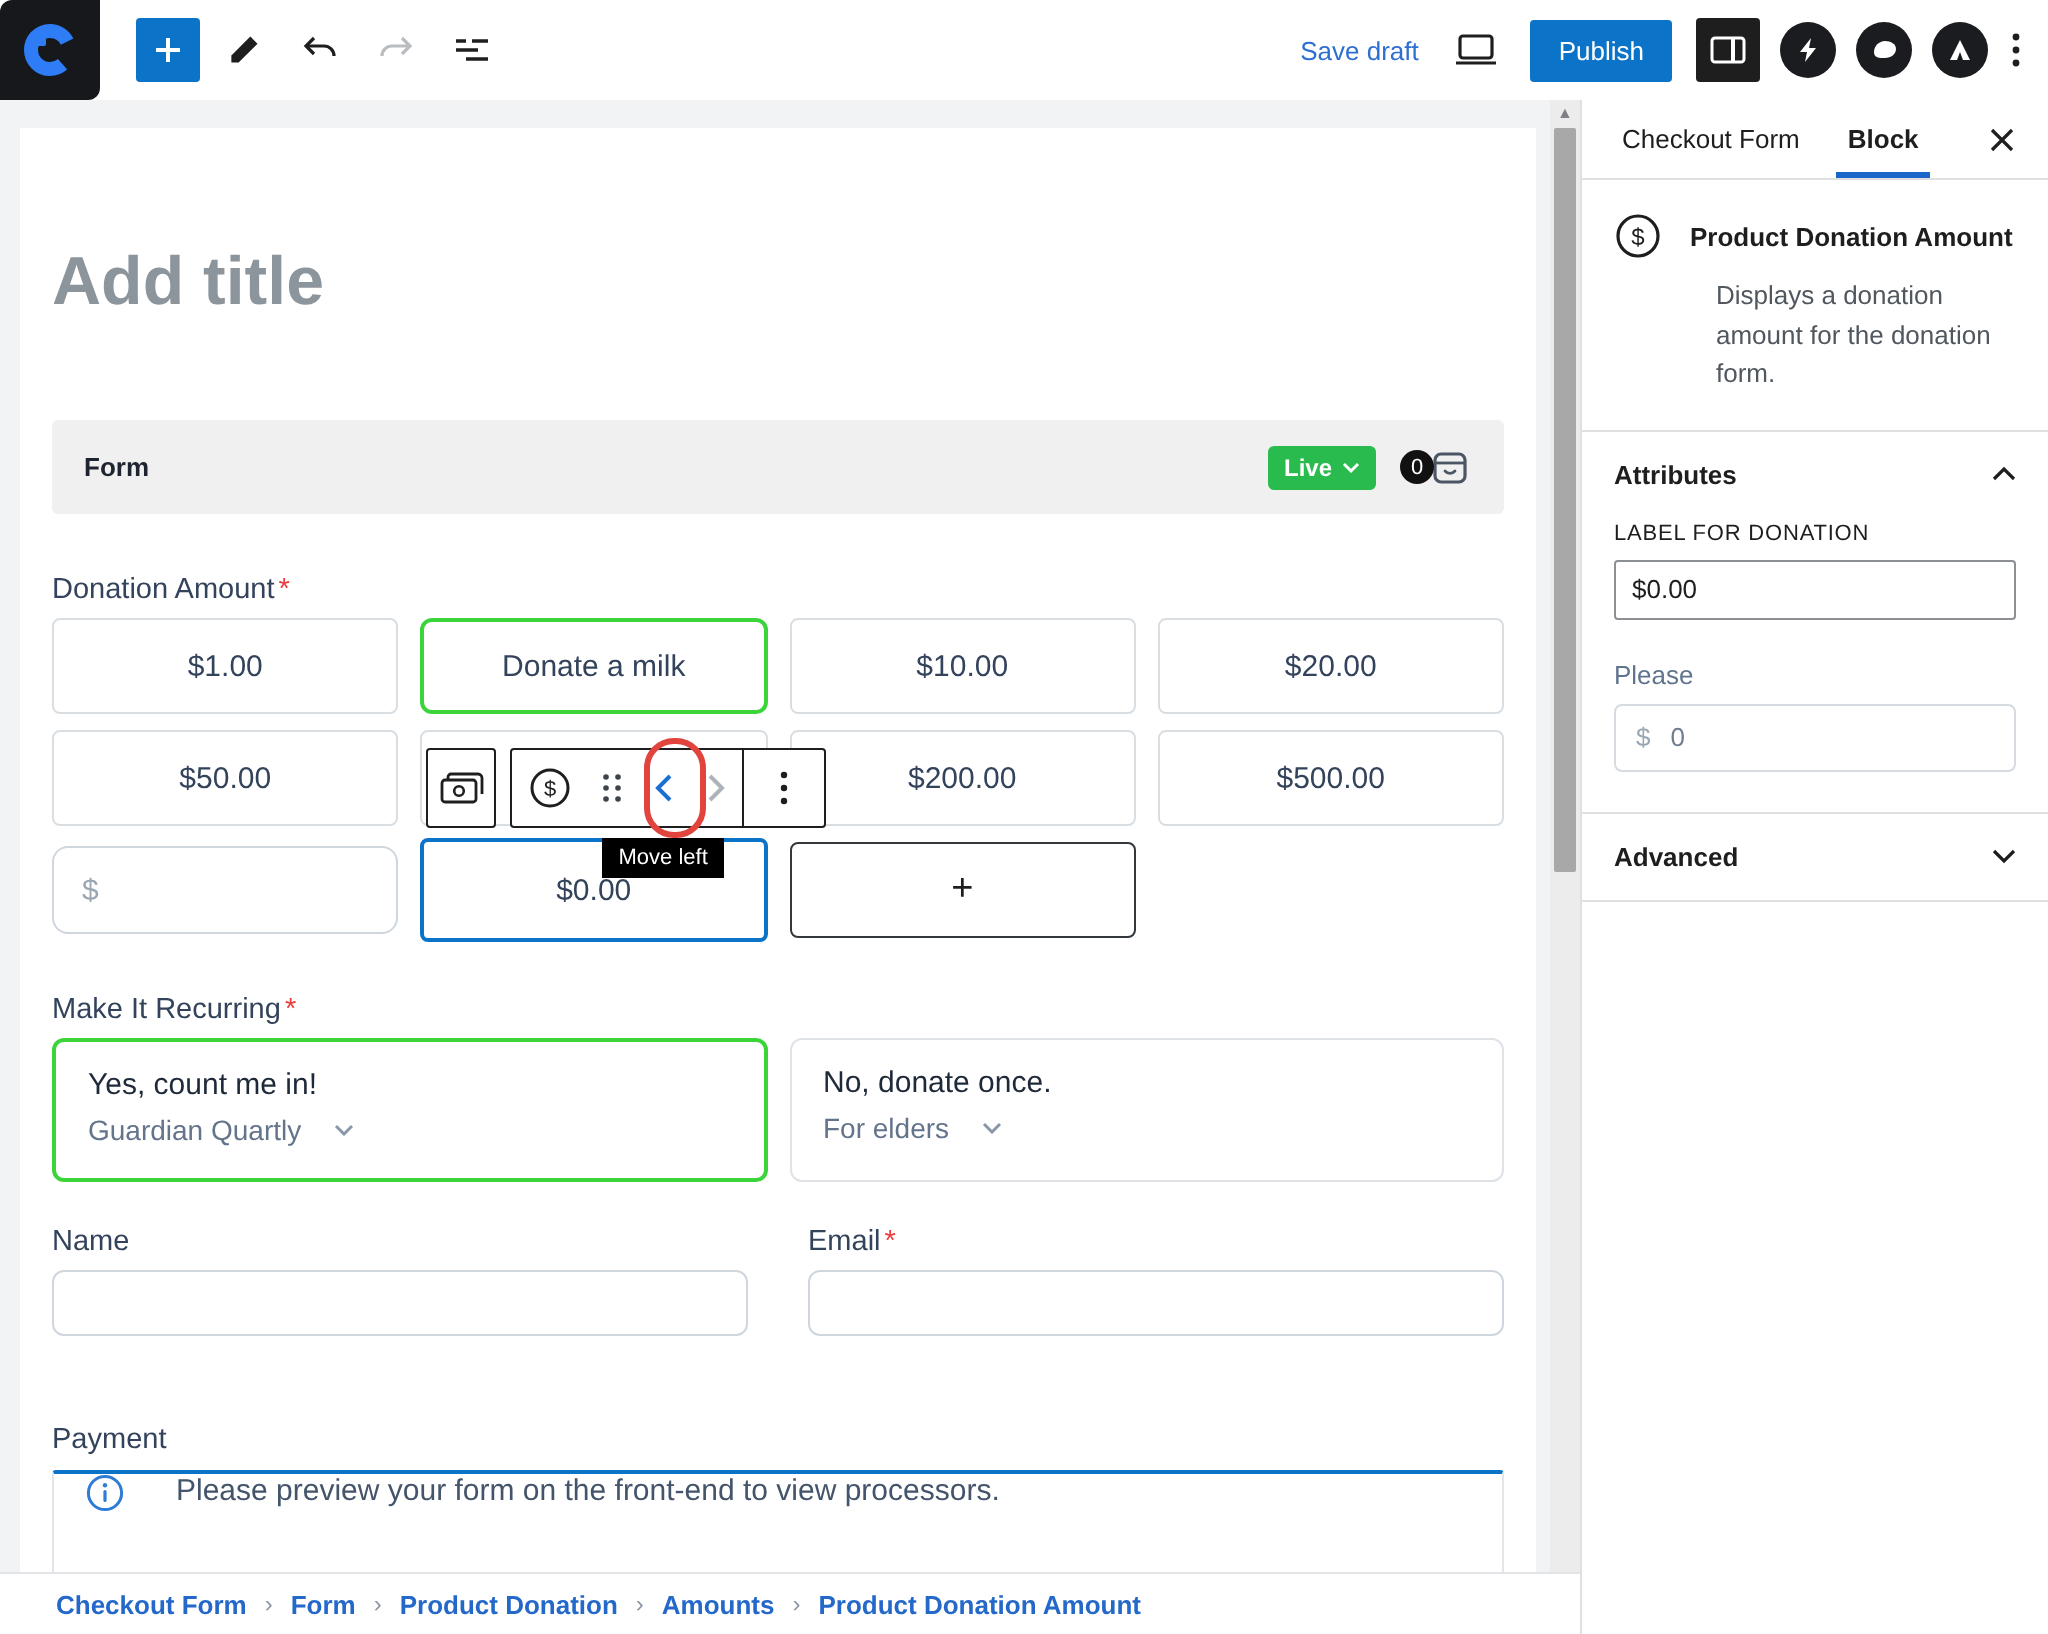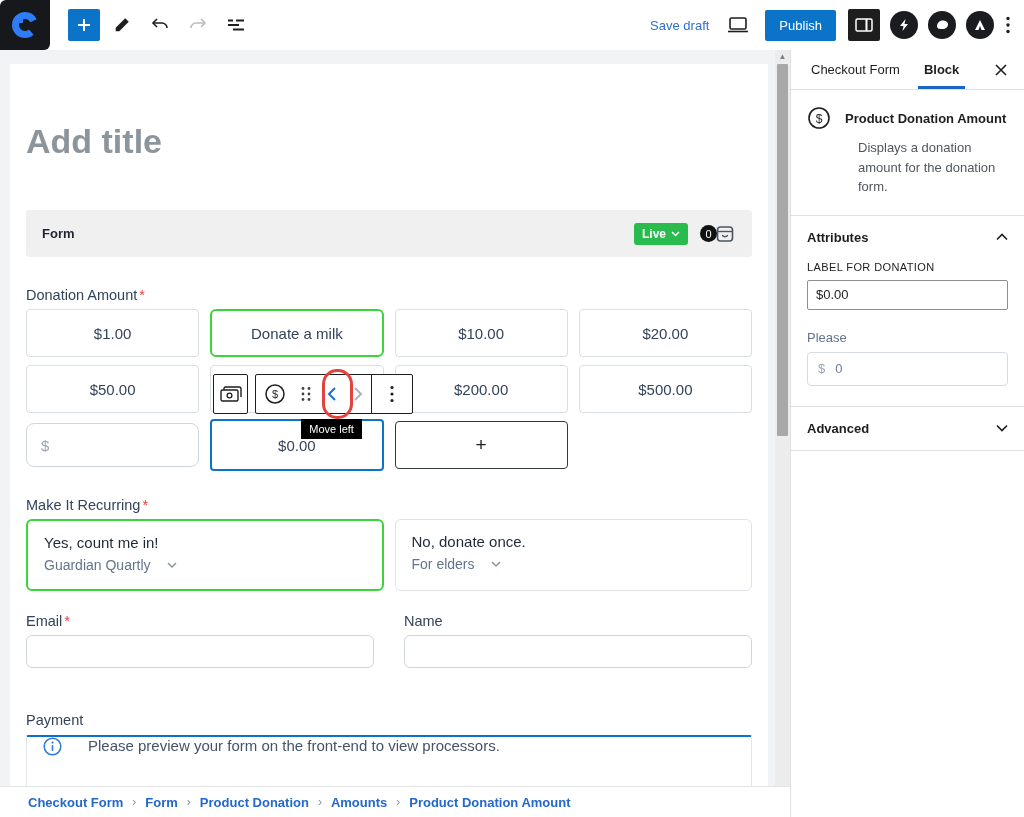--- a/index.html
+++ b/index.html
@@ -293,25 +293,25 @@
             <span>For elders</span>
             <svg width="10" height="6" viewBox="0 0 10 6">
                 <path d="M1 1l4 4 4-4" fill="none" stroke="#8b97a7" stroke-width="1.5"></path>
               </svg>
           </div>
         </div>
       </div>
 
       <div class="two-col">
         <div>
+          <div class="fl-inline">Name</div>
+          <input class="txt-input" style="">
+        </div>
+        <div>
           <div class="fl-inline"><span>Email</span><span class="req">*</span></div>
-          <input class="txt-input" style="">
-        </div>
-        <div>
-          <div class="fl-inline">Name</div>
           <input class="txt-input" style="">
         </div>
       </div>
 
       <div class="payment-label">Payment</div>
       <div class="payment-box">
         <svg width="19" height="19" viewBox="0 0 19 19">
           <circle cx="9.5" cy="9.5" r="8.3" fill="none" stroke="#2e7cd6" stroke-width="1.5"></circle>
           <circle cx="9.5" cy="5.6" r="1.1" fill="#2e7cd6"></circle>
           <rect x="8.7" y="8" width="1.6" height="6" rx="0.8" fill="#2e7cd6"></rect>

